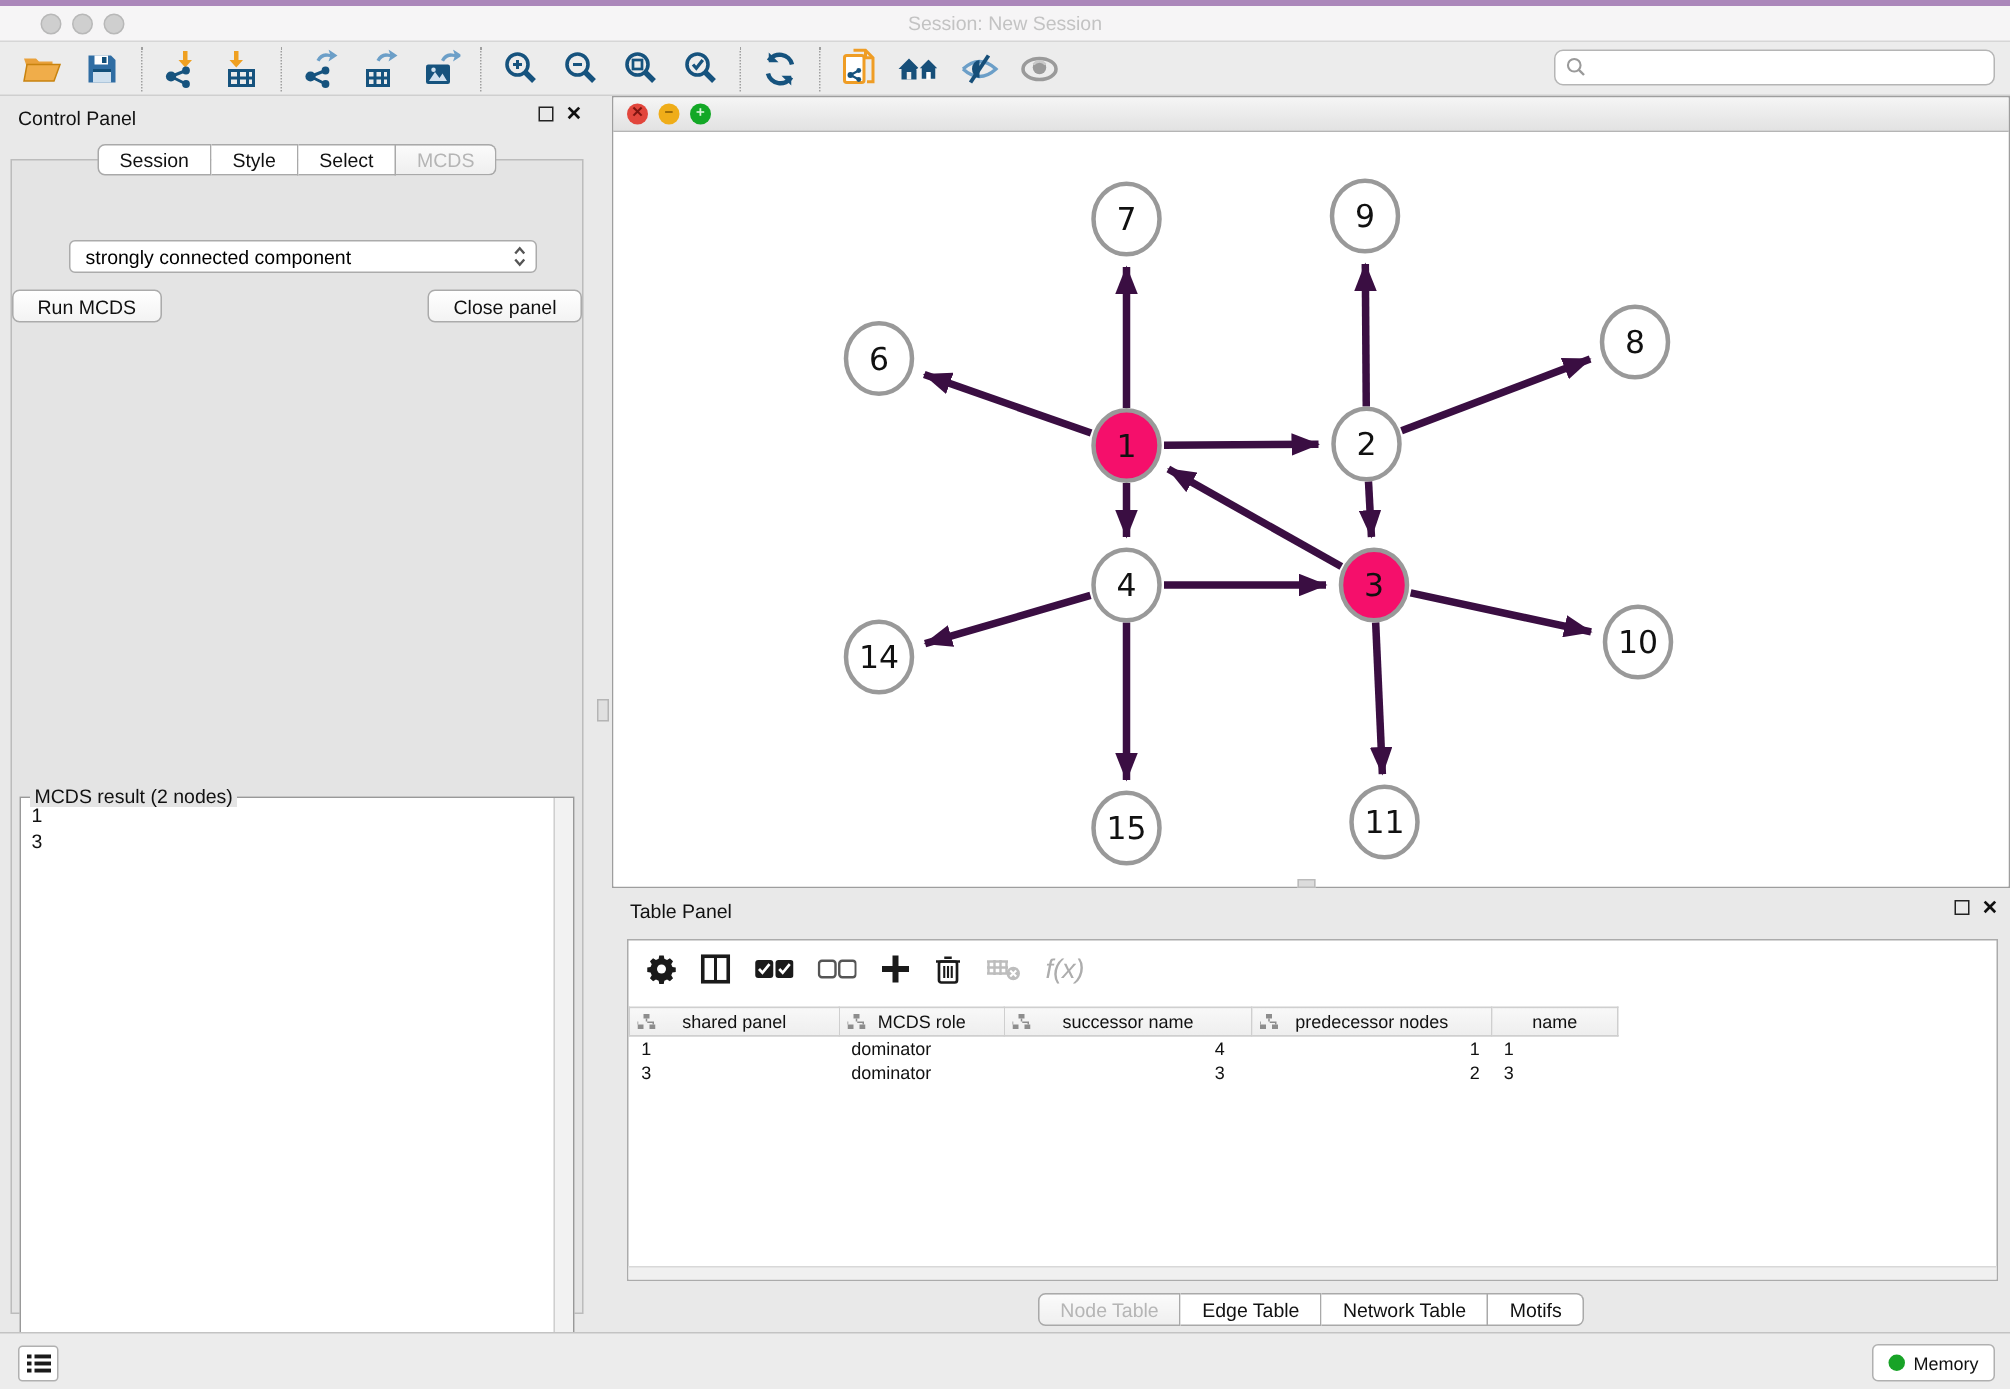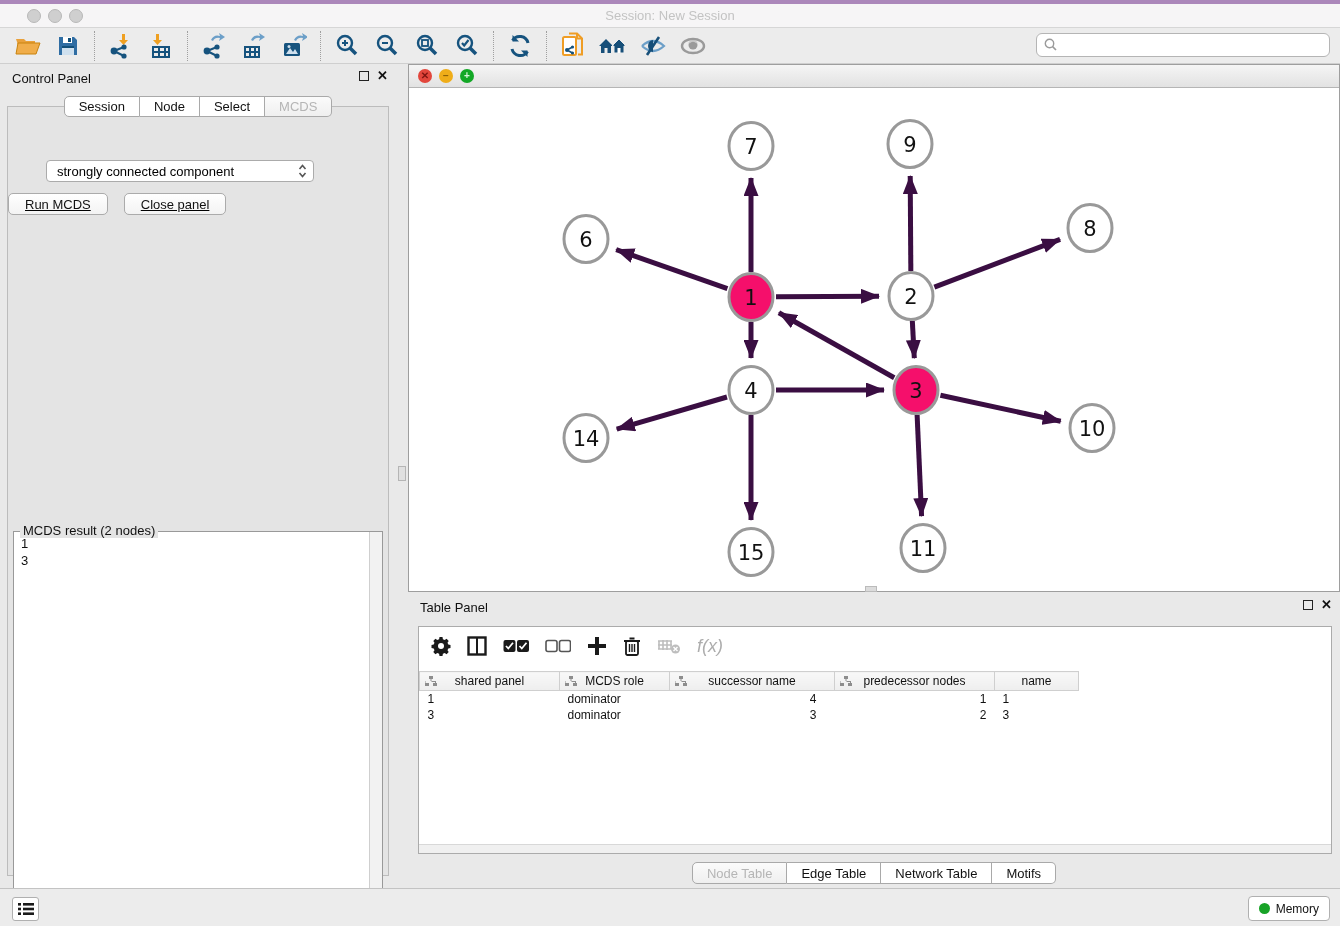--- a/index.html
+++ b/index.html
@@ -31,24 +31,24 @@
   .close-x { font-size:13px; font-weight:bold; color:#111; line-height:10px; }
   #cp-tabs { position:absolute; left:0; top:32px; width:100%; display:flex; justify-content:center; z-index:2; }
   .seg { height:21px; padding:0 14px; background:#ffffff; border:1px solid #a9a9a9; border-left:none;
     font-size:13px; color:#111; display:flex; align-items:center; }
   .seg:first-child { border-left:1px solid #a9a9a9; border-radius:5px 0 0 5px; }
   .seg:last-child { border-radius:0 5px 5px 0; }
   .seg.active { background:linear-gradient(#fbfbfb,#efefef); color:#b5b5b5; }
   #cp-body { position:absolute; left:7px; top:42px; width:382px; height:770px;
     background:#e4e4e4; border:1px solid #bcbcbc; }
   #opt-label { position:absolute; left:0; width:100%; top:30px; text-align:center; font-size:13px; color:#111; }
-  #criterion-select { position:absolute; left:38px; top:53px; width:268px; height:22px; background:#ffffff;
+  #criterion-select { position:absolute; left:38px; top:53px; width:312px; height:22px; background:#ffffff;
     border:1px solid #ababab; border-radius:4px; display:flex; align-items:center; font-size:13px; padding-left:10px; }
   #criterion-select .stepper { margin-left:auto; margin-right:6px; display:flex; flex-direction:column; align-items:center; }
-  .cp-btn-row { position:absolute; left:0; top:86px; width:100%; display:flex; justify-content:flex-start; gap:16px;text-decoration:underline; }
+  .cp-btn-row { position:absolute; left:0; top:86px; width:100%; display:flex; justify-content:space-between; gap:16px; }
   .mac-btn { height:22px; padding:0 16px; background:linear-gradient(#ffffff,#f3f3f3); border:1px solid #ababab;
     border-radius:5px; font-size:13px; color:#111; display:flex; align-items:center; }
   #mcds-result { position:absolute; left:5px; top:424px; width:370px; height:380px;
     border:1px solid #999; background:#ffffff; }
   #mcds-legend { position:absolute; left:6px; top:-9px; background:#e4e4e4; padding:0 3px; font-size:13px; color:#111; }
   #mcds-text { position:absolute; left:0; top:0; right:13px; bottom:0; padding:3px 0 0 7px; font-size:13px; color:#111; line-height:17px; }
   #mcds-scroll { position:absolute; right:0; top:0; width:13px; bottom:0; background:#f2f2f2; border-left:1px solid #cfcfcf; }
 
   
   #splitter-v { position:absolute; left:396px; top:64px; width:12px; height:824px; }
@@ -249,21 +249,21 @@
 <div id="control-panel">
   <div id="cp-header">
     <span id="cp-title">Control Panel</span>
     <span class="win-btns">
       <span class="float-box"></span>
       <span class="close-x">✕</span>
     </span>
   </div>
   <div id="cp-tabs">
     <div class="seg">Session</div>
-    <div class="seg">Node</div>
+    <div class="seg">Style</div>
     <div class="seg">Select</div>
     <div class="seg active">MCDS</div>
   </div>
   <div id="cp-body">
     <div id="criterion-select">
       <span>strongly connected component</span>
       <span class="stepper">
         <svg width="9" height="14" viewBox="0 0 9 14">
             <path d="M1.5 5 L4.5 1.5 L7.5 5" fill="none" stroke="#555" stroke-width="1.6"></path>
             <path d="M1.5 9 L4.5 12.5 L7.5 9" fill="none" stroke="#555" stroke-width="1.6"></path>

